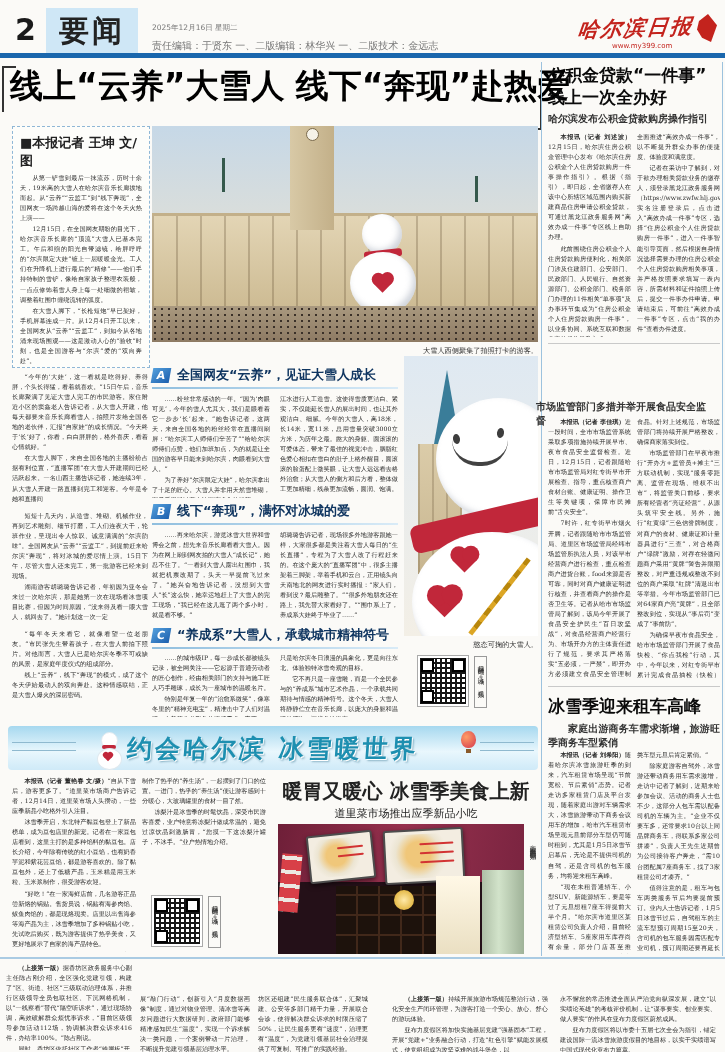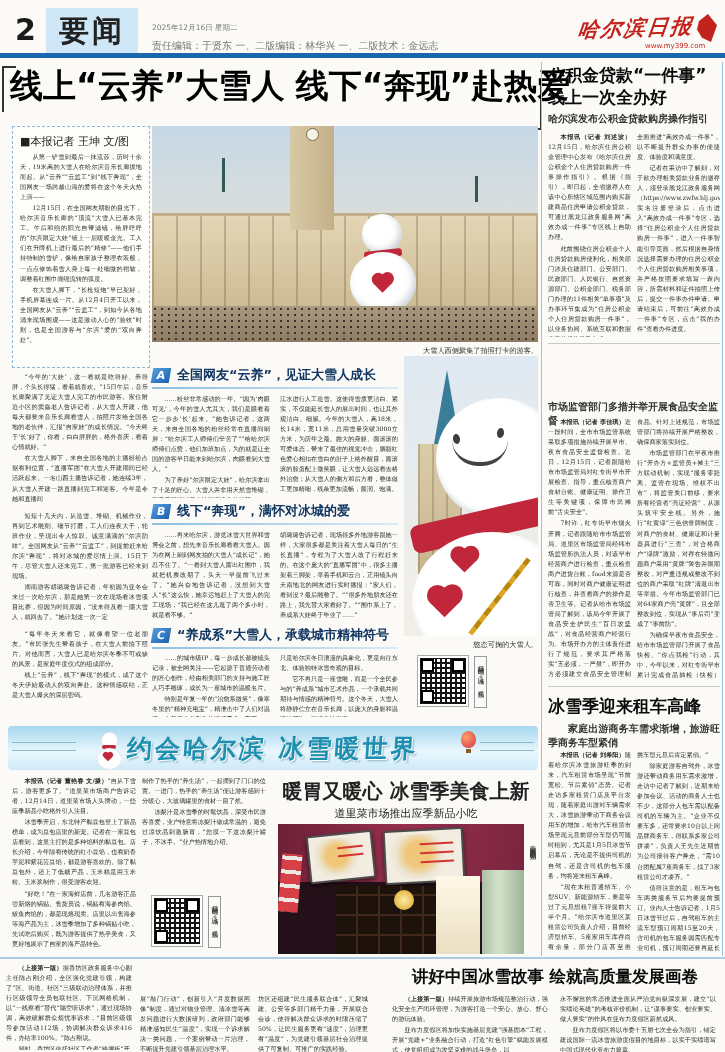--- a/index.html
+++ b/index.html
@@ -19,21 +19,21 @@
   .masthead{color:#c3231d;font-family:"DejaVu Serif",serif;font-weight:bold;font-style:italic;
             font-size:21px;letter-spacing:2px;transform:skewX(-8deg) rotate(-2deg);white-space:nowrap}
   .mh-seal{width:20px;height:28px;background:#c3231d;clip-path:polygon(10% 25%,55% 0,100% 40%,70% 100%,25% 85%,0 55%)}
   .website{font-size:7px;color:#c3231d}
   .topbar{background:#1a67ad}
   
   .headline{font-size:33px;font-weight:900;color:#000;white-space:nowrap;text-align:center;letter-spacing:0}
   .subhead{font-size:13.5px;color:#222;text-align:center;white-space:nowrap;font-weight:bold}
   
   .introbox{border:1px dashed #8fb7d6;background:#fdfdfa;padding:7px 7px}
-  .introbox .byline{font-size:11px;font-weight:normal;margin-bottom:3px;text-indent:0}
+  .introbox .byline{font-size:13px;font-weight:bold;margin-bottom:3px;text-indent:0}
   
   .sec-badge{width:18px;height:15px;background:linear-gradient(135deg,#55a0dc,#1c5fae);color:#fff;
              font-weight:bold;font-size:11px;display:flex;align-items:center;justify-content:center;
              transform:skewX(-10deg)}
   .sec-title{font-size:13px;font-weight:900;color:#0f3560;margin-left:7px;white-space:nowrap}
   .sec-rule{height:2px;background:linear-gradient(90deg,#8fbede,#d9ebf7)}
   .cap{font-size:7.2px;color:#333;text-align:right;font-family:"DejaVu Serif",serif}
   .vcap{writing-mode:vertical-rl;font-size:6.5px;color:#333;letter-spacing:1px;font-family:"DejaVu Serif",serif}
   
   .r-title{font-size:17px;font-weight:900;color:#0a0a0a;line-height:1.3}
@@ -95,21 +95,21 @@
   <div class="abs pagenum" style="left:15px;top:12px">2</div>
   <div class="abs secblock" style="left:46px;top:8px;width:92px;height:46px">
     <span>要闻</span>
   </div>
   <div class="abs metaline" style="left:152px;top:23px;font-size:7.5px">2025年12月16日 星期二</div>
   <div class="abs metaline" style="left:152px;top:39px">责任编辑：于贤东  一、二版编辑：林华兴  一、二版技术：金远志</div>
   <div class="abs" style="left:578px;top:14px;display:flex;align-items:center;gap:4px">
     <span class="masthead">哈尔滨日报</span>
     <span class="mh-seal"></span>
   </div>
-  <div class="abs website" style="left:645px;top:42px">www.my399.com</div>
+  <div class="abs website" style="left:612px;top:42px">www.my399.com</div>
   <div class="abs topbar" style="left:0;top:53px;width:725px;height:5px"></div>
 
   <div class="abs" style="left:2px;top:66px;width:12px;height:44px;border-top:2px solid #333;border-left:2px solid #333"></div>
   <div class="abs" style="left:528px;top:84px;width:12px;height:44px;border-bottom:2px solid #333;border-right:2px solid #333"></div>
   <div class="abs headline" style="left:10px;top:64px;width:526px">线上“云养”大雪人 线下“奔现”赴热爱</div>
 
   <div class="abs introbox" style="left:12px;top:126px;width:122px;height:226px">
     <div class="byline">■本报记者 王坤 文/图</div>
     <div class="bt" style="height:212px">
       <p>从第一铲雪到最后一抹流苏，历时十余天，19米高的大雪人在哈尔滨音乐长廊拔地而起。从“云养”“云监工”到“线下奔现”，全国网友一场跨越山海的爱将在这个冬天火热上演——</p>
@@ -216,21 +216,21 @@
   <div class="abs bt" style="left:548px;top:132px;width:83px;height:205px">
     <p><span class="bold">本报讯（记者 刘述波）</span><span>12月15日，哈尔滨住房公积金管理中心发布《哈尔滨住房公积金个人住房贷款购房一件事操作指引》。根据《指引》，即日起，全省缴存人在该中心所辖区域范围内购买新建商品住房申请公积金贷款，可通过黑龙江政务服务网“高效办成一件事”专区线上自助办理。</span></p>
     <p>此前围绕住房公积金个人住房贷款购房便利化，相关部门涉及住建部门、公安部门、民政部门、人民银行、自然资源部门、公积金部门、税务部门办理的11件相关“单事项”及办事环节集成为“住房公积金个人住房贷款购房一件事”，以业务协同、系统互联和数据共享的优化提升方式，</p>
   </div>
   <div class="abs bt" style="left:637px;top:132px;width:83px;height:205px">
     <p style="text-indent:0">全面推进“高效办成一件事”，以不断提升群众办事的便捷度、体验度和满意度。</p>
     <p>记者在采访中了解到，对于欲办理相关贷款业务的缴存人，须登录黑龙江政务服务网（https://www.zwfw.hlj.gov.cn/），实名注册登录后，点击进入“高效办成一件事”专区，选择“住房公积金个人住房贷款购房一件事”，进入一件事智能引导页面，然后根据自身情况选择需要办理的住房公积金个人住房贷款购房相关事项，并严格按照要求填写一表内容，所需材料和证件拍照上传后，提交一件事办件申请。申请结束后，可前往“高效办成一件事”专区，点击“我的办件”查看办件进度。</p>
   </div>
   <div class="abs hr" style="left:548px;top:343px;width:172px;height:1px"></div>
 
-  <div class="abs r-sub" style="left:548px;top:400px;width:176px">市场监管部门多措并举开展食品安全监督</div>
+  <div class="abs r-sub" style="left:536px;top:400px;width:176px">市场监管部门多措并举开展食品安全监督</div>
   <div class="abs bt" style="left:548px;top:417px;width:83px;height:262px">
     <p><span class="bold">本报讯（记者 李佳琪）</span><span>近一段时间，全市市场监管系统采取多项措施持续开展早市、夜市食品安全监督检查。近日，12月15日，记者跟随哈市市场监管局对红专街早市开展检查、指导，重点核查商户食材台账、健康证明、操作卫生等关键项，保障市民摊前“舌尖安全”。</span></p>
     <p>7时许，红专街早市烟火开腾，记者跟随哈市市场监管局、道里区市场监管局经纬市场监管所执法人员，对该早市经营商户进行检查，重点检查商户进货台账，food来源是否可靠，同时对商户健康证明进行核查，并查看商户的操作是否卫生等。记者从哈市市场监管局了解到，该局今年开展了食品安全护民生“百日攻坚战”，对食品经营商户经营行为、市场开办方的主体责任进行了规范，要求其严格落实“五必须，一严禁”，即开办方必须建立食品安全管理制度，直接入口食品必须落实卫生防护，必须公示摊贩登记卡和健康证，散装食品必须做好防蝇防尘的卫生防范，餐饮等必须提供消毒，严禁用非食品级塑料袋盛装</p>
   </div>
   <div class="abs bt" style="left:637px;top:417px;width:83px;height:262px">
     <p style="text-indent:0">食品。针对上述规范，市场监管部门将持续开展严格整改，确保商家落实到位。</p>
     <p>市场监管部门在早夜市推行“开办方+监管员+摊主”三方联动机制，实现“服务零距离、监管在现场、维权不出市”，将监管关口前移，要求所有经营者“亮证经营”，从源头筑牢安全线。另外，施行“红黄绿”三色信誉牌制度，对商户的食材、健康证和计量器具进行“三查”，对合格商户“绿牌”激励，对存在轻微问题商户采用“黄牌”警告并限期整改，对严重违规或整改不到位的商户采取“红牌”清退出市等举措。今年市场监管部门已对64家商户亮“黄牌”，且全部整改到位，实现从“事后罚”变成了“事前防”。</p>
     <p>为确保早夜市食品安全，哈市市场监管部门开展了食品快检、“你点我检”行动，其中，今年以来，对红专街早市累计完成食品抽检（快检）494批次，合格率达98.8%，检出的问题样本，已由辖区市场监管部门开展溯源核查及后续处置工作。</p>
   </div>
   <div class="abs hr" style="left:548px;top:686px;width:172px;height:1px"></div>
@@ -313,21 +313,20 @@
     <p>同时，香坊区依托社区工作者“铁脚板”开</p>
   </div>
   <div class="abs bt" style="left:140px;top:994px;width:110px;height:58px">
     <p style="text-indent:0">展“敲门行动”，创新引入“月度数据画像”制度，通过对物业管理、清冰雪等高发问题进行大数据研判，政府部门能够精准感知民生“温度”，实现一个诉求解决一类问题，一个案例带动一片治理，不断提升党建引领基层治理水平。</p>
 
   </div>
   <div class="abs bt" style="left:258px;top:994px;width:110px;height:58px">
     <p style="text-indent:0">坊区还组建“民生服务联合体”，汇聚城建、公安等多部门精干力量，开展联合会诊，使得解决群众诉求的时限压缩了50%，让民生服务更有“速度”，治理更有“温度”，为党建引领基层社会治理提供了可复制、可推广的实践经验。</p>
   </div>
 
-  <div class="abs bot-title" style="left:390px;top:966px;width:330px">讲好中国冰雪故事 绘就高质量发展画卷</div>
   <div class="abs bt" style="left:392px;top:994px;width:156px;height:58px">
     <p><span class="bold">（上接第一版）</span><span>持续开展旅游市场规范整治行动，强化安全生产闭环管理，为游客打造一个安心、放心、舒心的游玩体验。</span></p>
     <p>亚布力度假区将加快实施基层党建“强基固本”工程，开展“党建+”业务融合行动，打造“红色引擎”赋能发展模式，使党组织成为攻坚克难的战斗堡垒，以</p>
   </div>
   <div class="abs bt" style="left:560px;top:994px;width:156px;height:58px">
     <p style="text-indent:0">永不懈怠的常态推进全面从严治党向纵深发展，建立“以实绩论英雄”的考核评价机制，让“谋事要实、创业要实、做人要实”的作风在亚布力度假区蔚然成风。</p>
     <p>亚布力度假区将以市委十五届七次全会为指引，锚定建设国际一流冰雪旅游度假目的地目标，以实干实绩谱写中国式现代化亚布力篇章。</p>
   </div>
 
 </div>

